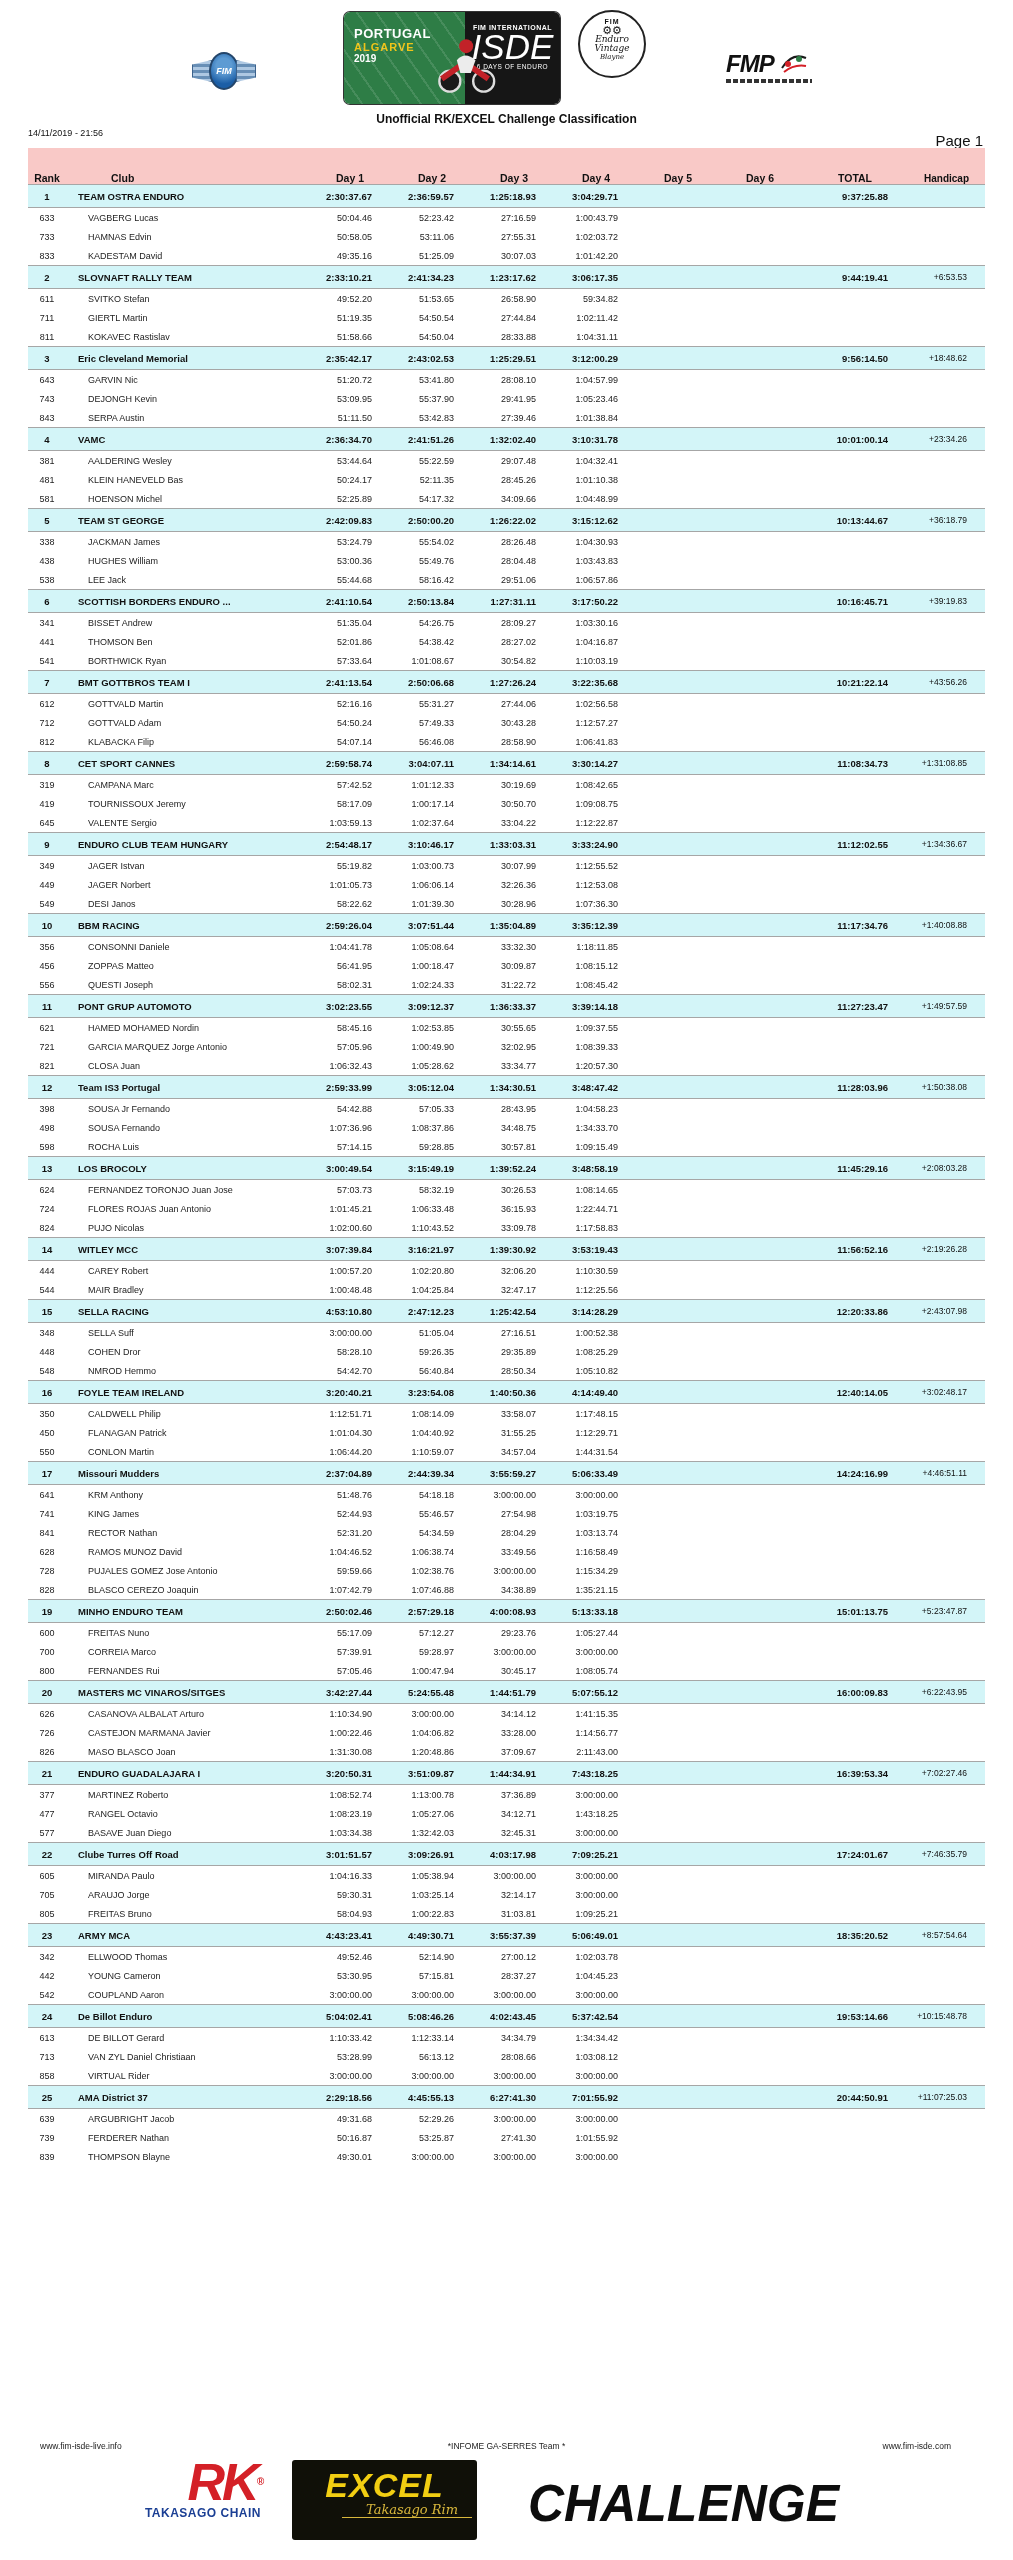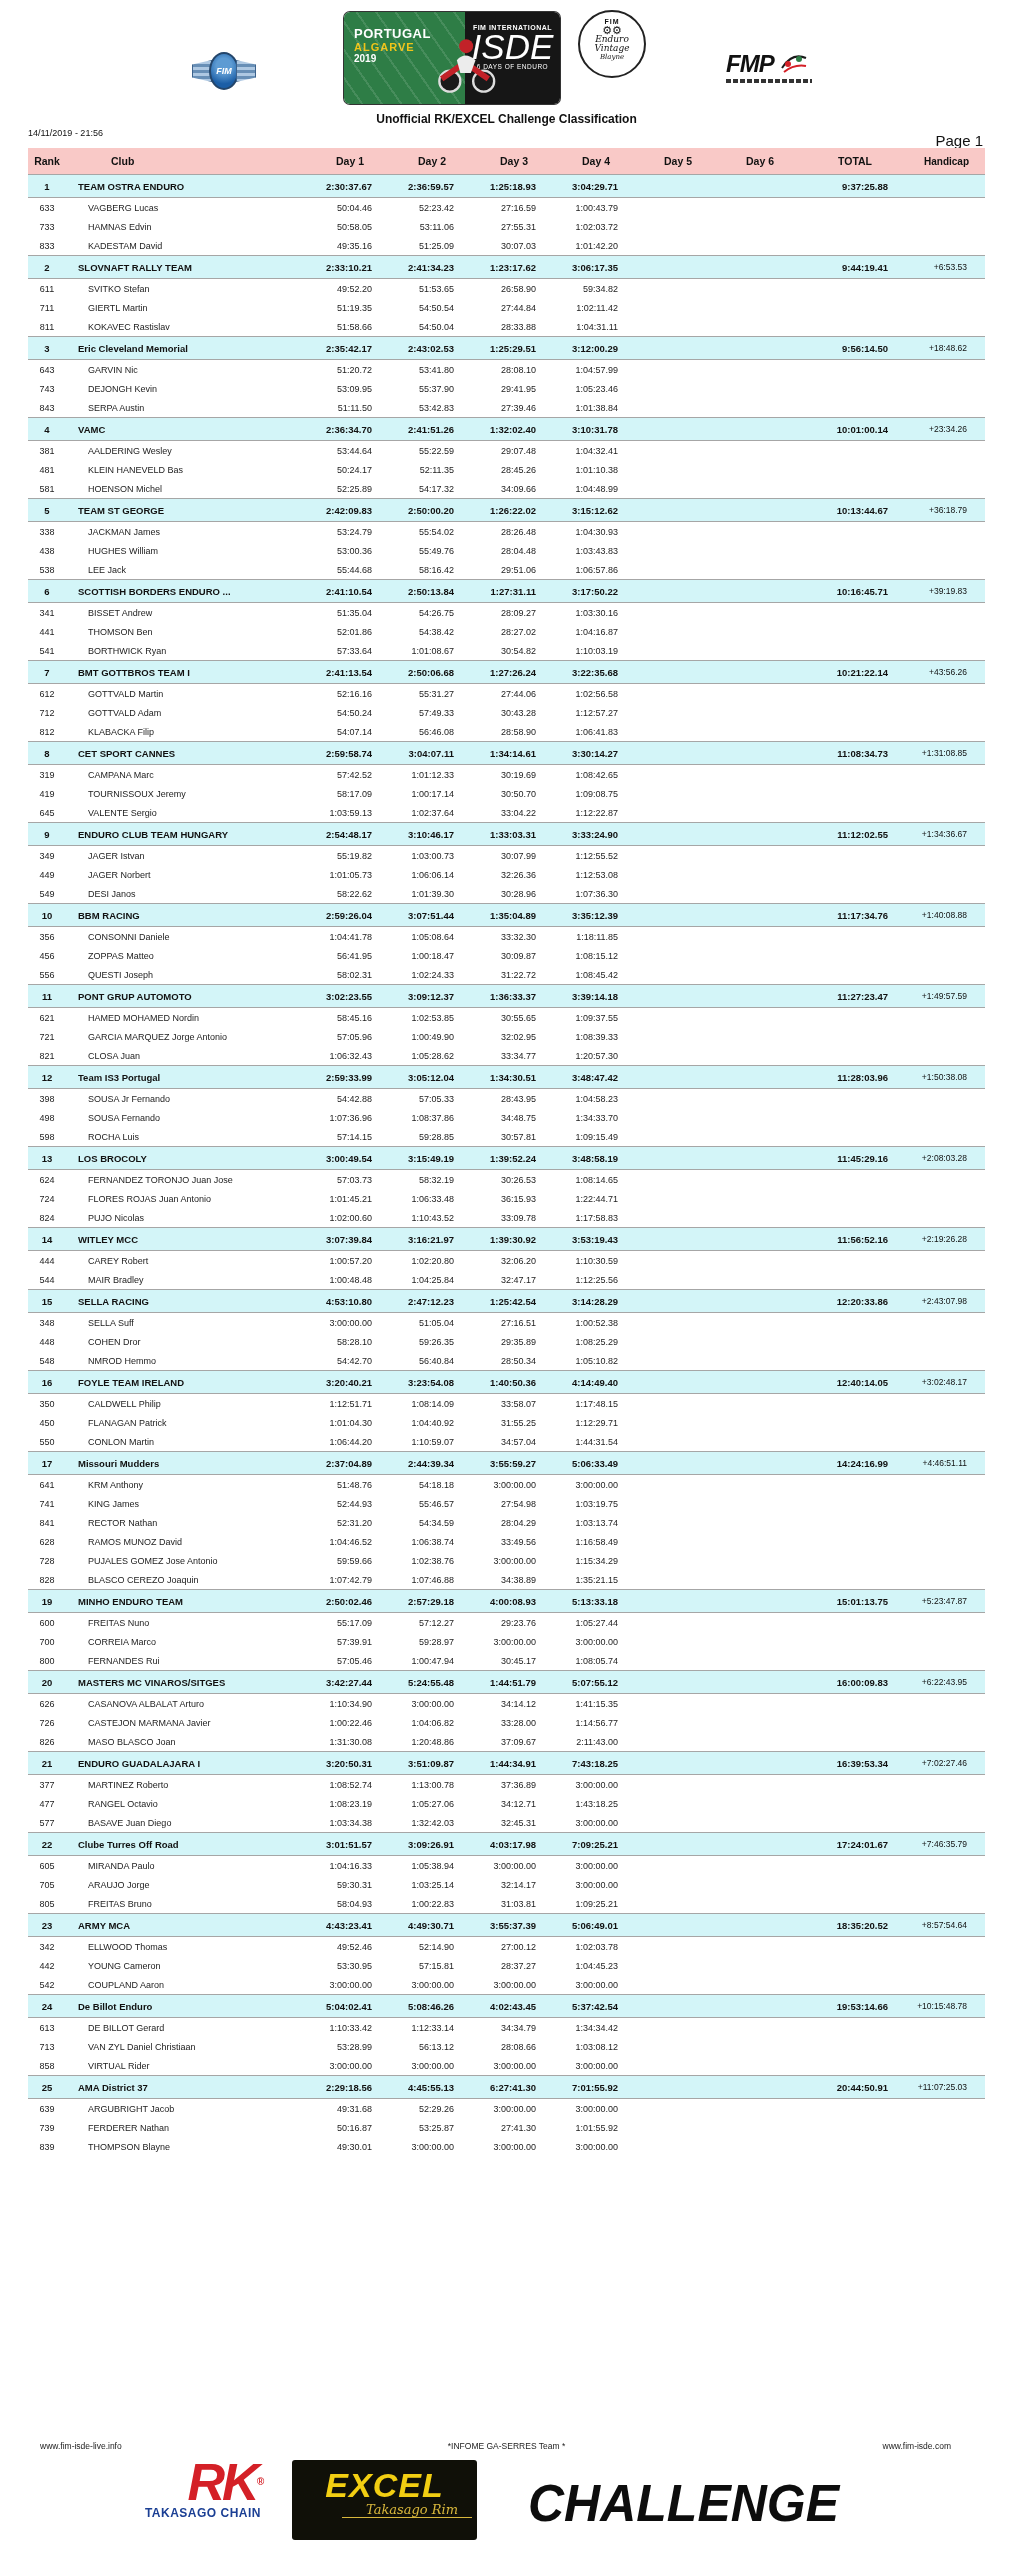--- a/index.html
+++ b/index.html
@@ -55,21 +55,21 @@
     background:repeating-linear-gradient(90deg,#333 0 5px,#fff 5px 7px);}
 
   
   .report-title{position:absolute;top:112px;left:0;width:100%;text-align:center;
     font-size:12px;font-weight:bold;}
   .meta-datetime{position:absolute;top:128px;left:28px;font-size:9px;}
   .meta-page{position:absolute;top:132px;right:30px;font-size:15px;}
 
   
   .race-table{position:absolute;top:148px;left:28px;width:957px;}
-  .thead{display:flex;height:26px;background:var(--header-bg);align-items:center;
+  .thead{display:flex;height:36px;background:var(--header-bg);align-items:flex-end;
     font-weight:bold;font-size:10.5px;}
   .row{display:flex;align-items:center;}
   .team-row{height:24px;background:var(--team-bg);font-size:9.5px;font-weight:bold;
     border-top:1px solid #a6a6a6;border-bottom:1px solid #a6a6a6;}
   .rider-row{height:19px;font-size:9px;color:#222;}
   .c{flex:none;}
   .rank{width:38px;text-align:center;}
   .club{width:250px;padding-left:12px;white-space:nowrap;overflow:hidden;}
   .rider-row .club{padding-left:22px;font-weight:normal;}
   .day{width:82px;text-align:right;padding-right:26px;white-space:nowrap;}

